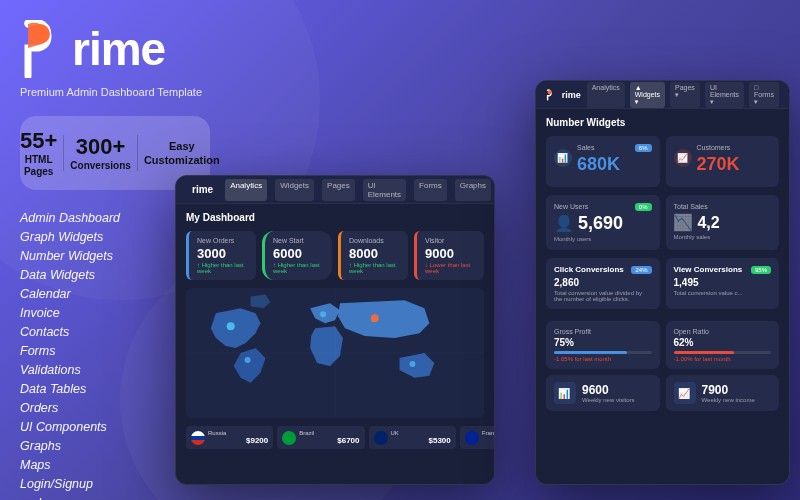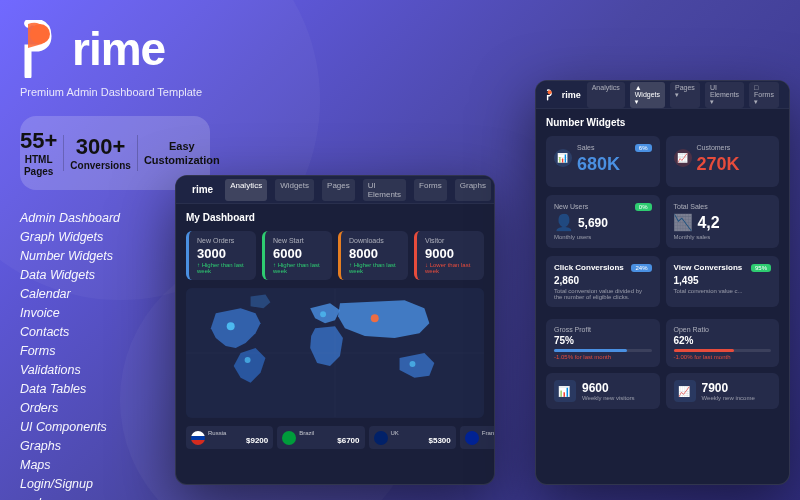--- a/index.html
+++ b/index.html
@@ -136,21 +136,21 @@
       gap: 6px;
       margin-bottom: 8px;
     }
     .mockup-stat-card {
       flex: 1;
       background: #252b4a;
       border-radius: 6px;
       padding: 6px 8px;
       border-left: 3px solid #4a90e2;
     }
-    .mockup-stat-card.green { border-left-color: #2ecc71; }
+    .mockup-stat-card.green { border-left-color: #2ecc71; border-radius: 12px; }
     .mockup-stat-card.orange { border-left-color: #e67e22; }
     .mockup-stat-card.red { border-left-color: #e74c3c; }
     .mockup-stat-label {
       font-size: 7px;
       color: rgba(255,255,255,0.6);
       margin-bottom: 2px;
     }
     .mockup-stat-value {
       font-size: 13px;
       font-weight: 900;
@@ -643,21 +643,21 @@
           </div>
         </div>
       </div>
     </div>
 
     <div class="widget-row">
       <div class="widget-card">
         <div class="widget-label">New Users</div>
         <div style="display:flex;align-items:center;gap:4px;">
           <div style="font-size:16px;color:rgba(255,255,255,0.4);">👤</div>
-          <div class="widget-value" style="font-size:12px;">5,690</div>
+          <div class="widget-value" style="font-size:18px;">5,690</div>
         </div>
         <div class="widget-sublabel">Monthly users</div>
         <div class="widget-badge">0%</div>
       </div>
       <div class="widget-card">
         <div class="widget-label">Total Sales</div>
         <div style="display:flex;align-items:center;gap:4px;">
           <div style="font-size:16px;color:rgba(255,255,255,0.4);">📉</div>
           <div class="widget-value" style="font-size:16px;">4,2</div>
         </div>

